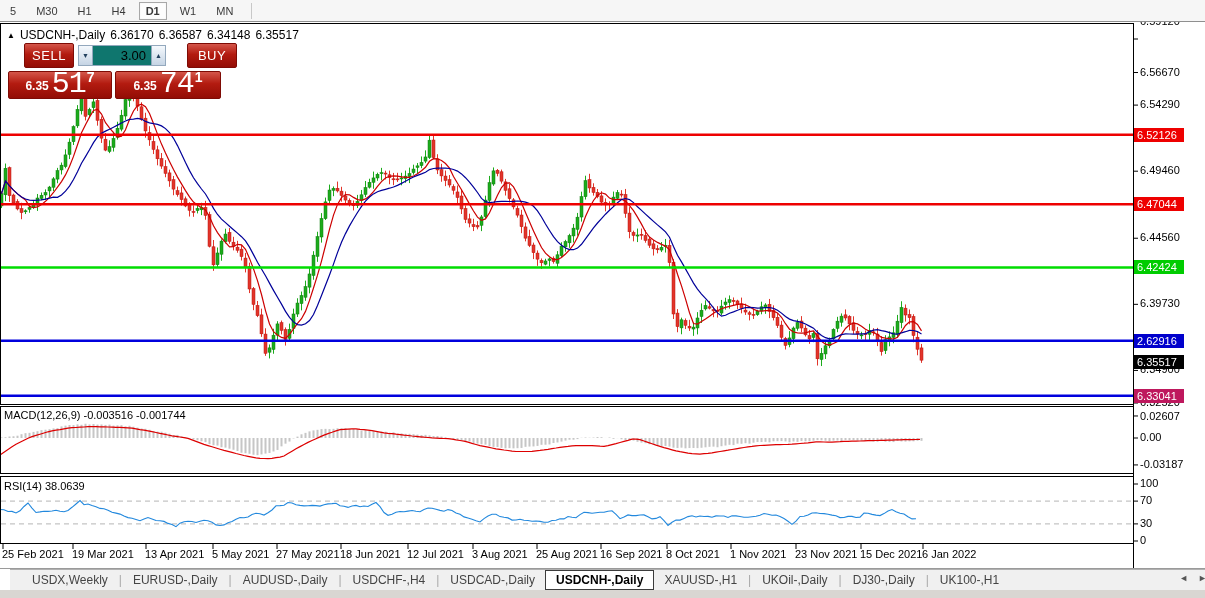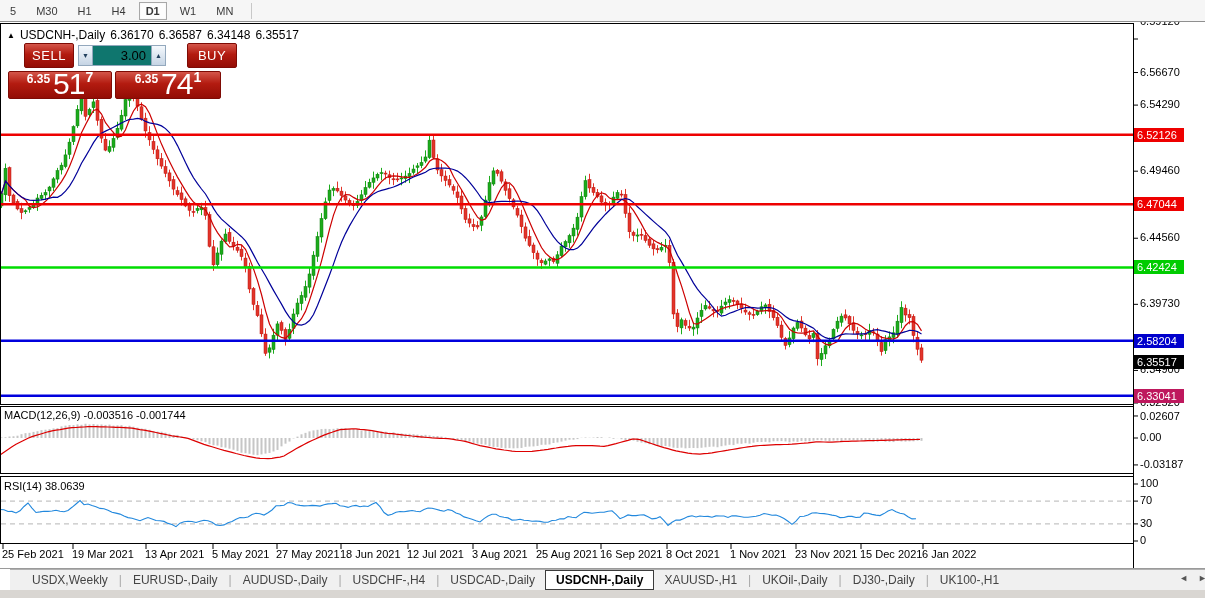--- a/index.html
+++ b/index.html
@@ -33,22 +33,22 @@
     display:flex;align-items:center;justify-content:center;letter-spacing:.5px;}
   .spin-btn{position:absolute;top:3px;width:15px;height:21px;background:linear-gradient(#f5f9fd,#c5d4e4);
     border:1px solid #93a8bd;color:#23415e;font-size:7px;display:flex;align-items:center;justify-content:center;}
   .vol-field{position:absolute;left:69px;top:3px;width:58px;height:21px;background:#0f766e;
     border:1px solid #93a8bd;border-left:none;border-right:none;font-size:13px;color:#000;
     display:flex;align-items:center;justify-content:flex-end;padding-right:5px;}
   .price-box{position:absolute;top:29px;height:28px;display:flex;align-items:flex-end;
     justify-content:center;padding-bottom:3px;}
   .pb-sell{left:0;width:104px;}
   .pb-buy{left:107px;width:106px;}
-  .pb-small{font-size:12px;font-weight:bold;margin-right:3px;margin-bottom:9px;}
-  .pb-big{font-size:30px;line-height:22px;font-weight:400;letter-spacing:-1px;}
+  .pb-small{font-size:12px;font-weight:bold;margin-right:3px;margin-bottom:2px;}
+  .pb-big{font-size:30px;line-height:22px;font-weight:400;letter-spacing:-1px;font-family:Liberation Mono, monospace;}
   .pb-sup{font-size:14px;font-weight:bold;margin-left:1px;margin-bottom:10px;}
   
   .axis-label{position:absolute;left:1140px;font-size:11px;color:#000;z-index:3;white-space:nowrap;}
   .axis-badge{position:absolute;left:1134px;font-size:11px;color:#fff;z-index:4;
     padding:0 3px;height:14px;line-height:14px;white-space:nowrap;min-width:50px;}
   .ind-label{position:absolute;font-size:11px;color:#000;z-index:5;white-space:nowrap;}
   .date-label{position:absolute;top:548px;font-size:11px;color:#000;z-index:3;white-space:nowrap;}
   
   .tab-bar{position:absolute;left:0;top:569px;width:1205px;height:21px;background:#f0f0f0;
     border-top:1px solid #b0b0b0;display:flex;align-items:center;padding-left:12px;z-index:10;font-size:12px;color:#444;margin-left:10px;}
@@ -863,21 +863,21 @@
     <div class="axis-label" style="top: 131.621px;">6.51840</div>
     <div class="axis-label" style="top: 164.189px;">6.49460</div>
     <div class="axis-label" style="top: 231.242px;">6.44560</div>
     <div class="axis-label" style="top: 263.811px;">6.42180</div>
     <div class="axis-label" style="top: 297.337px;">6.39730</div>
     <div class="axis-label" style="top: 363.432px;">6.34900</div>
     <div class="axis-label" style="top: 396px;">6.32520</div>
     <div class="axis-badge" style="top: 127.707px; background: rgb(238, 0, 0);">6.52126</div>
     <div class="axis-badge" style="top: 197.251px; background: rgb(238, 0, 0);">6.47044</div>
     <div class="axis-badge" style="top: 260.472px; background: rgb(0, 204, 0);">6.42424</div>
-    <div class="axis-badge" style="top: 333.833px; background: rgb(0, 0, 204);">2.58204</div>
+    <div class="axis-badge" style="top: 333.833px; background: rgb(0, 0, 204);">2.62916</div>
     <div class="axis-badge" style="top: 354.988px; background: rgb(0, 0, 0);">6.35517</div>
     <div class="axis-badge" style="top: 388.871px; background: #be185d;">6.33041</div>
     <div class="axis-label" style="top: 410px;">0.02607</div>
     <div class="axis-label" style="top: 431px;">0.00</div>
     <div class="axis-label" style="top: 457.93px;">-0.03187</div>
     <div class="axis-label" style="top: 477px;">100</div>
     <div class="axis-label" style="top: 494.1px;">70</div>
     <div class="axis-label" style="top: 516.9px;">30</div>
     <div class="axis-label" style="top: 534px;">0</div>
   </div>

